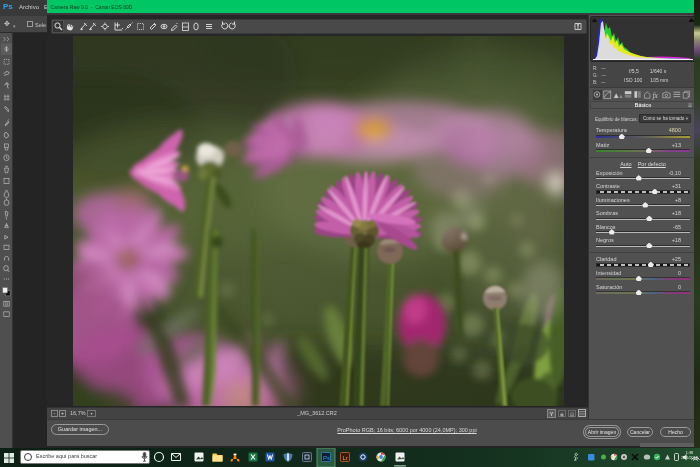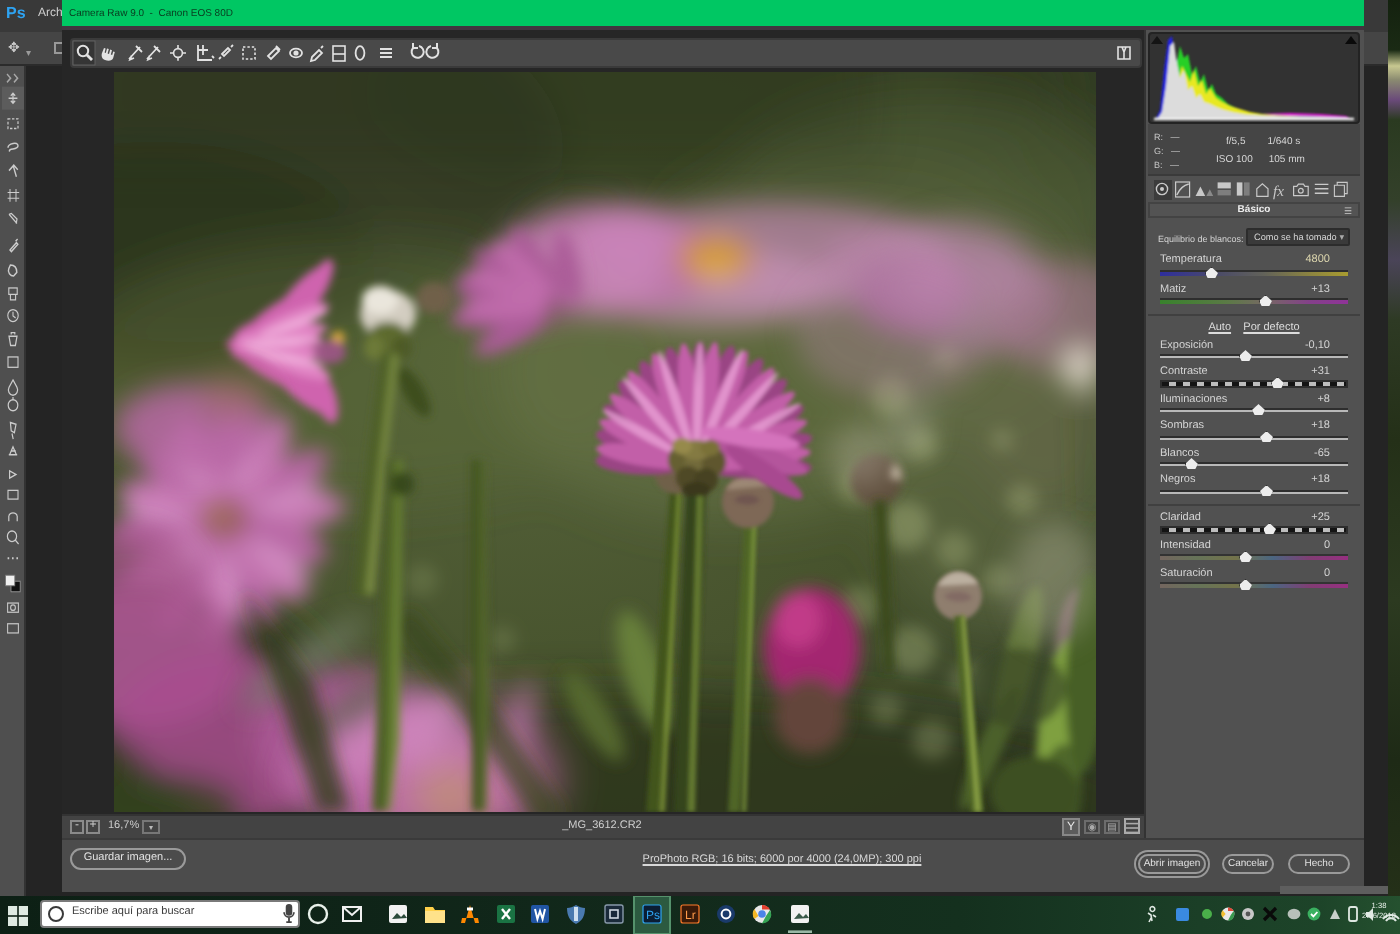--- a/index.html
+++ b/index.html
@@ -60,21 +60,21 @@
 <rect x="5.5" y="224" width="4.6" height="4.6" fill="#111" stroke="#999" stroke-width=".4"></rect>
 <rect x="2.8" y="221.4" width="4.6" height="4.6" fill="#f0f0f0" stroke="#777" stroke-width=".4"></rect>
 <rect x="3.8" y="233.5" width="5.4" height="4" fill="none" stroke="#c4c4c4" stroke-width=".55"></rect>
             <circle cx="6.5" cy="235.5" r="1.2" fill="none" stroke="#c4c4c4" stroke-width=".55"></circle>
 <rect x="3.8" y="242.5" width="5.4" height="4" fill="none" stroke="#c4c4c4" stroke-width=".55"></rect>
 </g>
 </g>
 </svg>
 </div>
 
-<div class="abs" style="left:31px;top:0;width:651px;height:446px;background:#4c4c4c">
+<div class="abs" style="left:47px;top:0;width:651px;height:446px;background:#4c4c4c">
   <div class="abs" style="left:0;top:0;width:651px;height:13px;background:#00c763"></div>
   <div class="abs" style="left:3.5px;top:3.5px;font-size:5px;color:#093c20">Camera Raw 9.0&nbsp;&nbsp;-&nbsp;&nbsp;Canon EOS 80D</div>
   <div class="abs" style="left:0;top:13px;width:651px;height:2px;background:#413640"></div>
 
   <div class="abs" style="left:0;top:15px;width:541px;height:392px;background:#262626"></div>
 
   <div class="abs" style="left:4px;top:19px;width:536px;height:15px;background:#494949;border:1px solid #3a3a3a;border-radius:2px"></div>
   <svg class="abs" style="left:4px;top:19px" width="536" height="15" viewBox="0 0 536 15" xmlns="http://www.w3.org/2000/svg">
     <rect x="1.5" y="1.5" width="11" height="12" fill="#353535" stroke="#606060" stroke-width=".5"></rect>
     <g fill="none" stroke="#e2e2e2" stroke-width="1">

